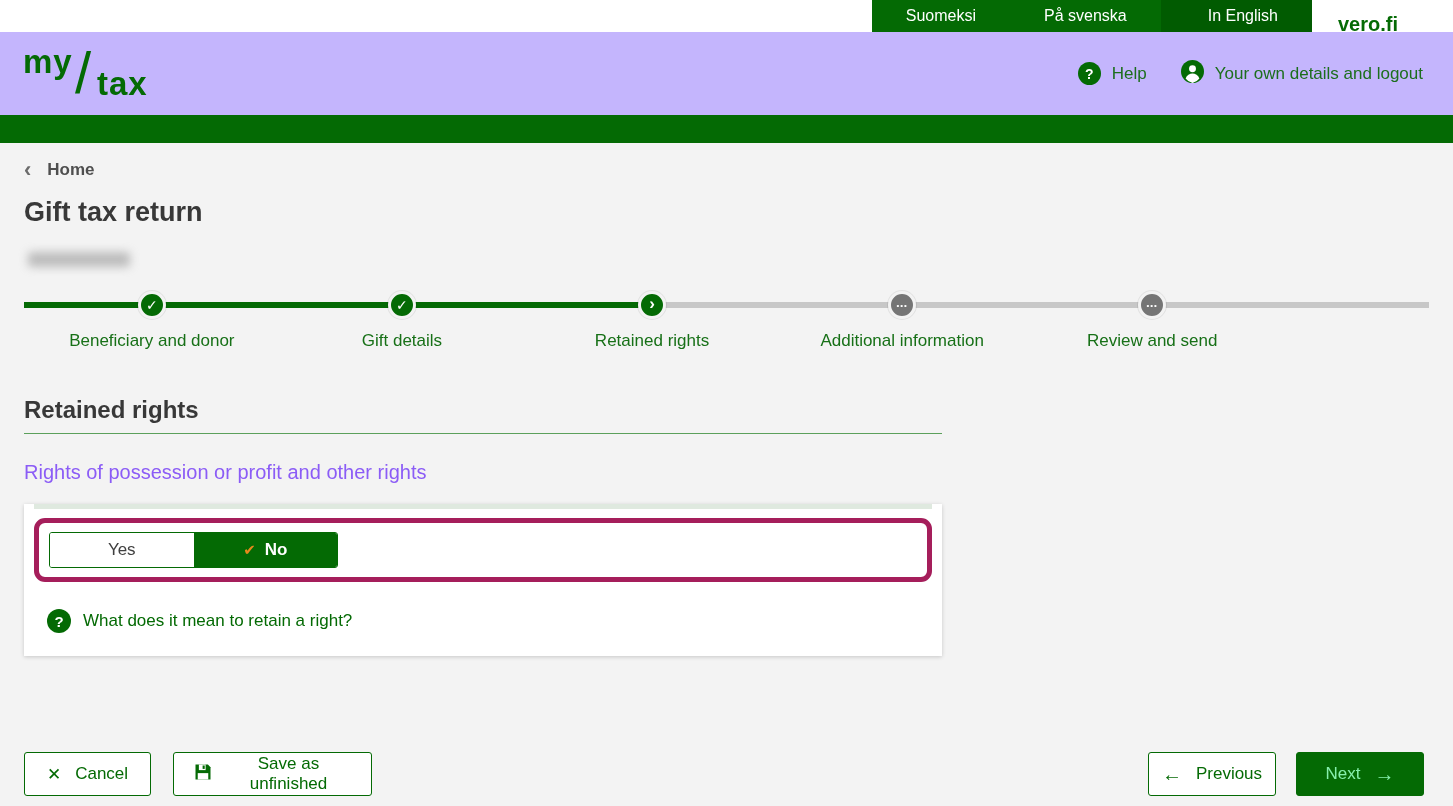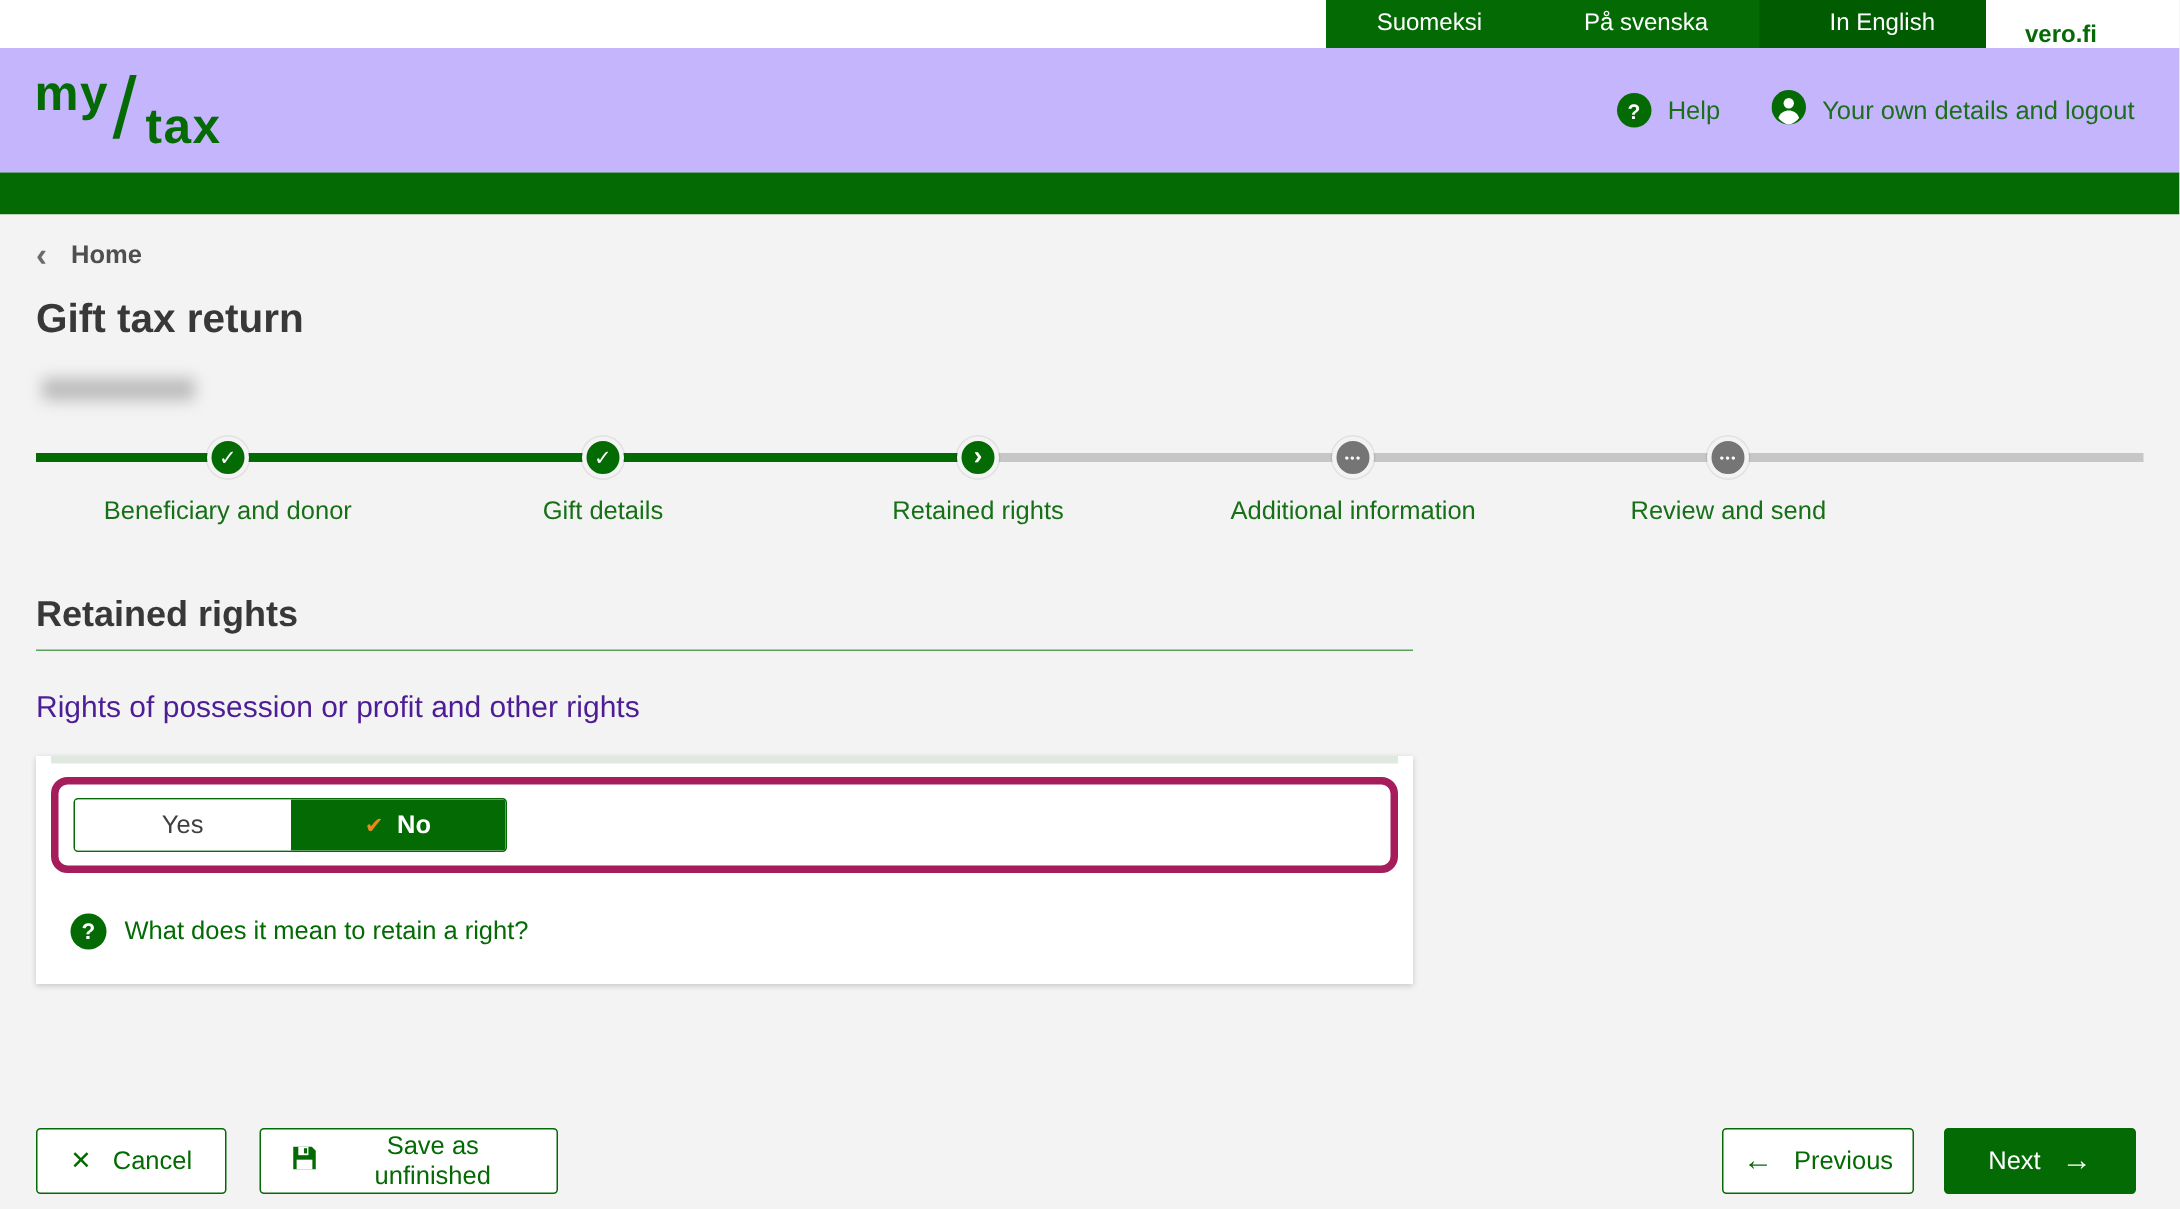--- a/index.html
+++ b/index.html
@@ -10,21 +10,21 @@
     overflow: hidden;
     color: #383838;
   }
   .page { width: 1453px; height: 806px; position: relative; display: flex; flex-direction: column; }
 
   
   .lang-bar { height: 32px; background: #ffffff; display: flex; justify-content: flex-end; align-items: stretch; flex: 0 0 auto; }
   .lang-green { background: #046A04; display: flex; align-items: stretch; }
   .lang-item { color: #ffffff; font-size: 16px; display: flex; align-items: center; padding: 0 34px; cursor: pointer; }
   .lang-item.active { background: #015B01; padding-left: 47px; }
-  .verofi { color: #046A04; font-weight: bold; font-size: 16px; display: flex; align-items: center; padding: 16px 55px 0 26px; cursor: pointer; }
+  .verofi { color: #046A04; font-weight: bold; font-size: 20px; display: flex; align-items: center; padding: 16px 55px 0 26px; cursor: pointer; }
 
   
   .header { height: 83px; background: #c4b5fd; display: flex; align-items: center; justify-content: space-between; padding: 0 30px 0 23px; flex: 0 0 auto; }
   .logo { position: relative; width: 160px; height: 62px; color: #046A04; font-weight: bold; cursor: pointer; }
   .logo-my { position: absolute; left: 0; top: 0; font-size: 33px; letter-spacing: 1px; }
   .logo-slash { position: absolute; left: 52px; top: -4px; font-size: 58px; font-weight: normal; }
   .logo-tax { position: absolute; left: 74px; top: 22px; font-size: 33px; letter-spacing: 1px; }
   .header-links { display: flex; align-items: center; gap: 34px; }
   .header-link { display: flex; align-items: center; gap: 11px; color: #1c6e1c; font-size: 17px; cursor: pointer; }
   .icon-circle { width: 23px; height: 23px; border-radius: 50%; background: #046A04; color: #fff; display: flex; align-items: center; justify-content: center; font-weight: bold; font-size: 14px; flex: 0 0 auto; }
@@ -55,21 +55,21 @@
   .step-circle.done, .step-circle.current { background: #046A04; }
   .step-circle.todo { background: #757575; }
   .step-circle .glyph-check { font-size: 14px; font-weight: bold; }
   .step-circle .glyph-chev { font-size: 17px; font-weight: bold; margin-top: -2px; }
   .step-circle .glyph-dots { font-size: 8px; letter-spacing: 1px; }
   .step-label { position: absolute; top: 40px; transform: translateX(-50%); white-space: nowrap; color: #177017; font-size: 17px; cursor: pointer; }
 
   
   .section-heading { margin-top: 39px; font-size: 24px; font-weight: bold; color: #383838; }
   .section-underline { margin-top: 9px; width: 918px; height: 0; border-bottom: 1px solid #5ba05b; }
-  .sub-heading { margin-top: 27px; font-size: 20px; color: #4c1d95; font-weight: normal; }
+  .sub-heading { margin-top: 27px; font-size: 20px; color: #8b5cf6; font-weight: normal; }
 
   
   .card { margin-top: 20px; width: 918px; background: #ffffff; box-shadow: 0 1px 4px rgba(0,0,0,0.18); }
   .card-topstrip { height: 5px; background: #dfe9df; margin: 0 10px; }
   .card-body { padding: 9px 10px 21px 10px; }
   .highlight-box {
     border: 5px solid #A51E5B; border-radius: 11px;
     display: flex; align-items: center; justify-content: space-between;
     padding: 8px 10px 8px 10px; min-height: 64px;
   }
@@ -88,21 +88,21 @@
   .btn {
     height: 44px; border-radius: 3px; font-size: 17px; font-family: inherit;
     display: inline-flex; align-items: center; justify-content: center; gap: 14px;
     cursor: pointer; border: 1px solid #046A04; background: #ffffff; color: #046A04; padding: 0 20px;
   }
   .btn .glyph { font-size: 17px; font-weight: bold; }
   .btn-cancel { width: 127px; }
   .btn-save { width: 199px; margin-left: 22px; align-items: center; }
   .spacer { flex: 1; }
   .btn-prev { width: 128px; margin-right: 20px; }
-  .btn-next { width: 128px; background: #046A04; color: #ffffff; border-color: #046A04; }
+  .btn-next { width: 128px; background: #046A04; color: #86efac; border-color: #046A04; }
   .arrow { font-size: 20px; line-height: 1; }
 </style>
 </head>
 <body>
 
 <div class="page">
 
   <div class="lang-bar">
     <div class="lang-green">
       <div class="lang-item">Suomeksi</div>

